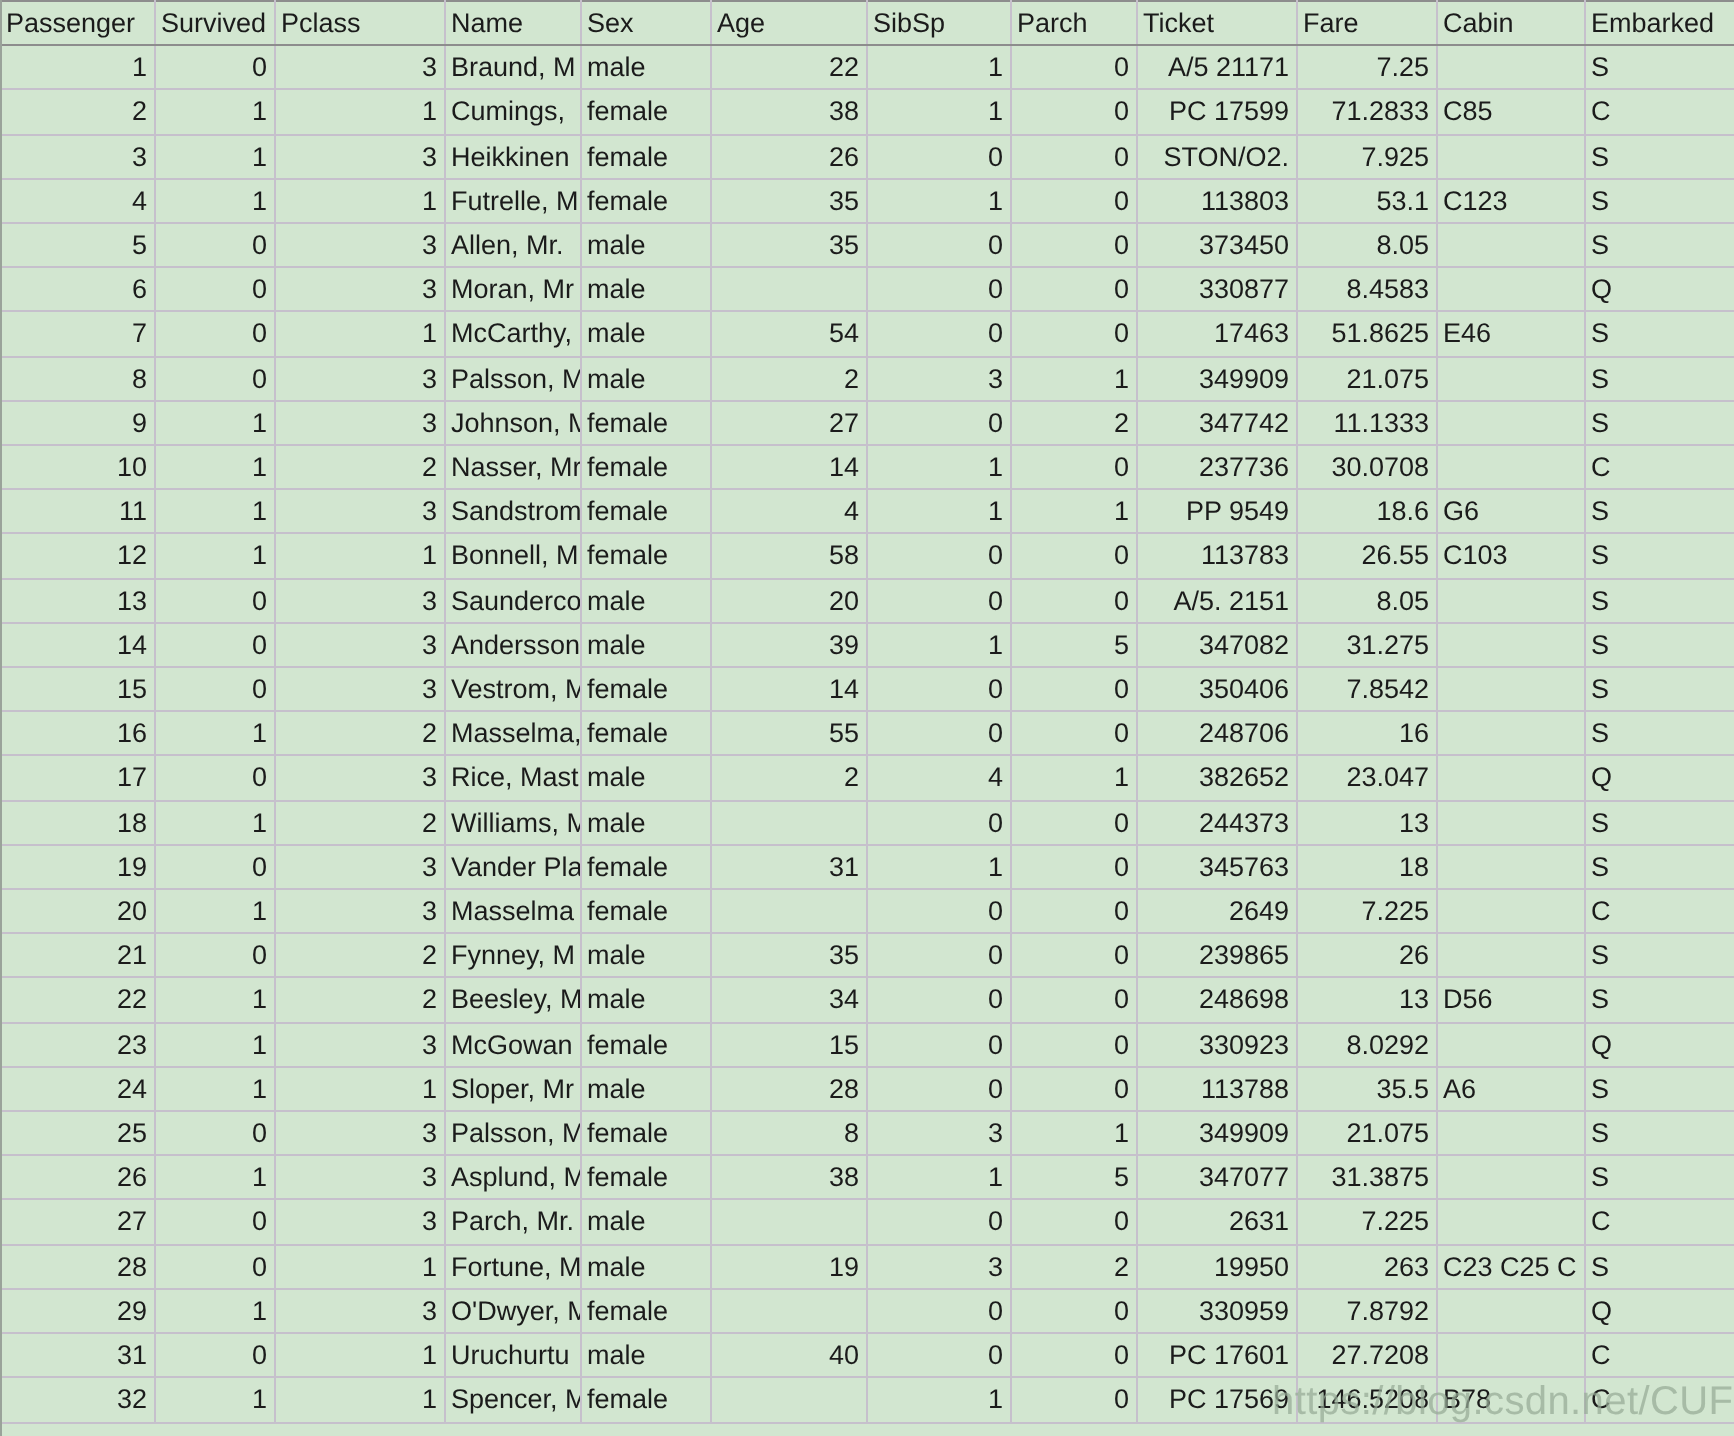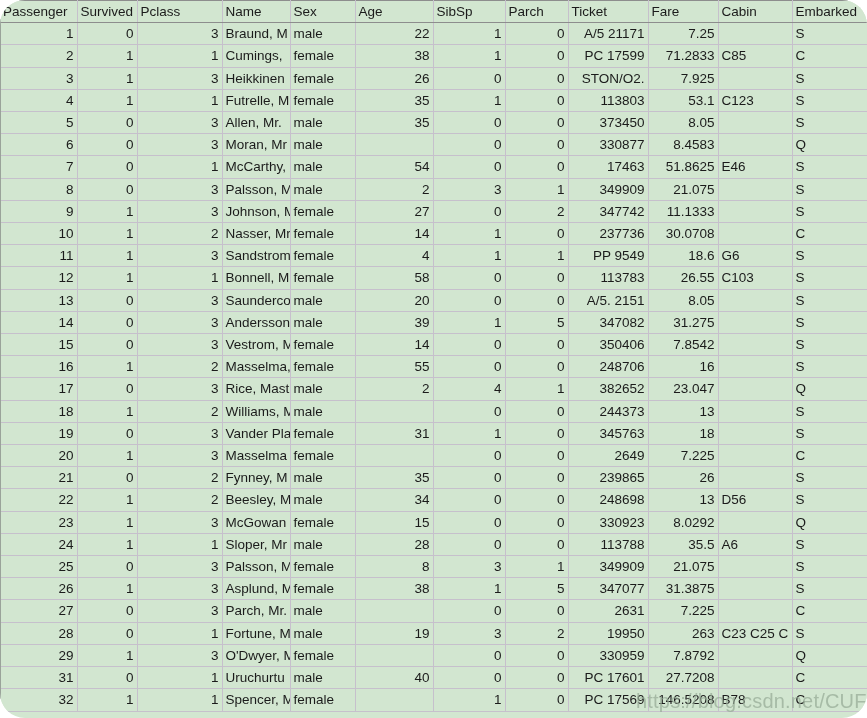--- a/index.html
+++ b/index.html
@@ -13,21 +13,20 @@
     height: 718px;
     overflow: hidden;
     font-family: "Liberation Sans", "DejaVu Sans", sans-serif;
   }
   #sheet {
     position: relative;
     width: 867px;
     height: 718px;
     background: #d2e6d0;
     overflow: hidden;
-    border-radius: 25px;
   }
   table.grid {
     border-collapse: collapse;
     table-layout: fixed;
     width: 867px;
     font-size: 13.5px;
     color: #1b1b1b;
   }
   table.grid col.c-id       { width: 77px; }
   table.grid col.c-survived { width: 60px; }

